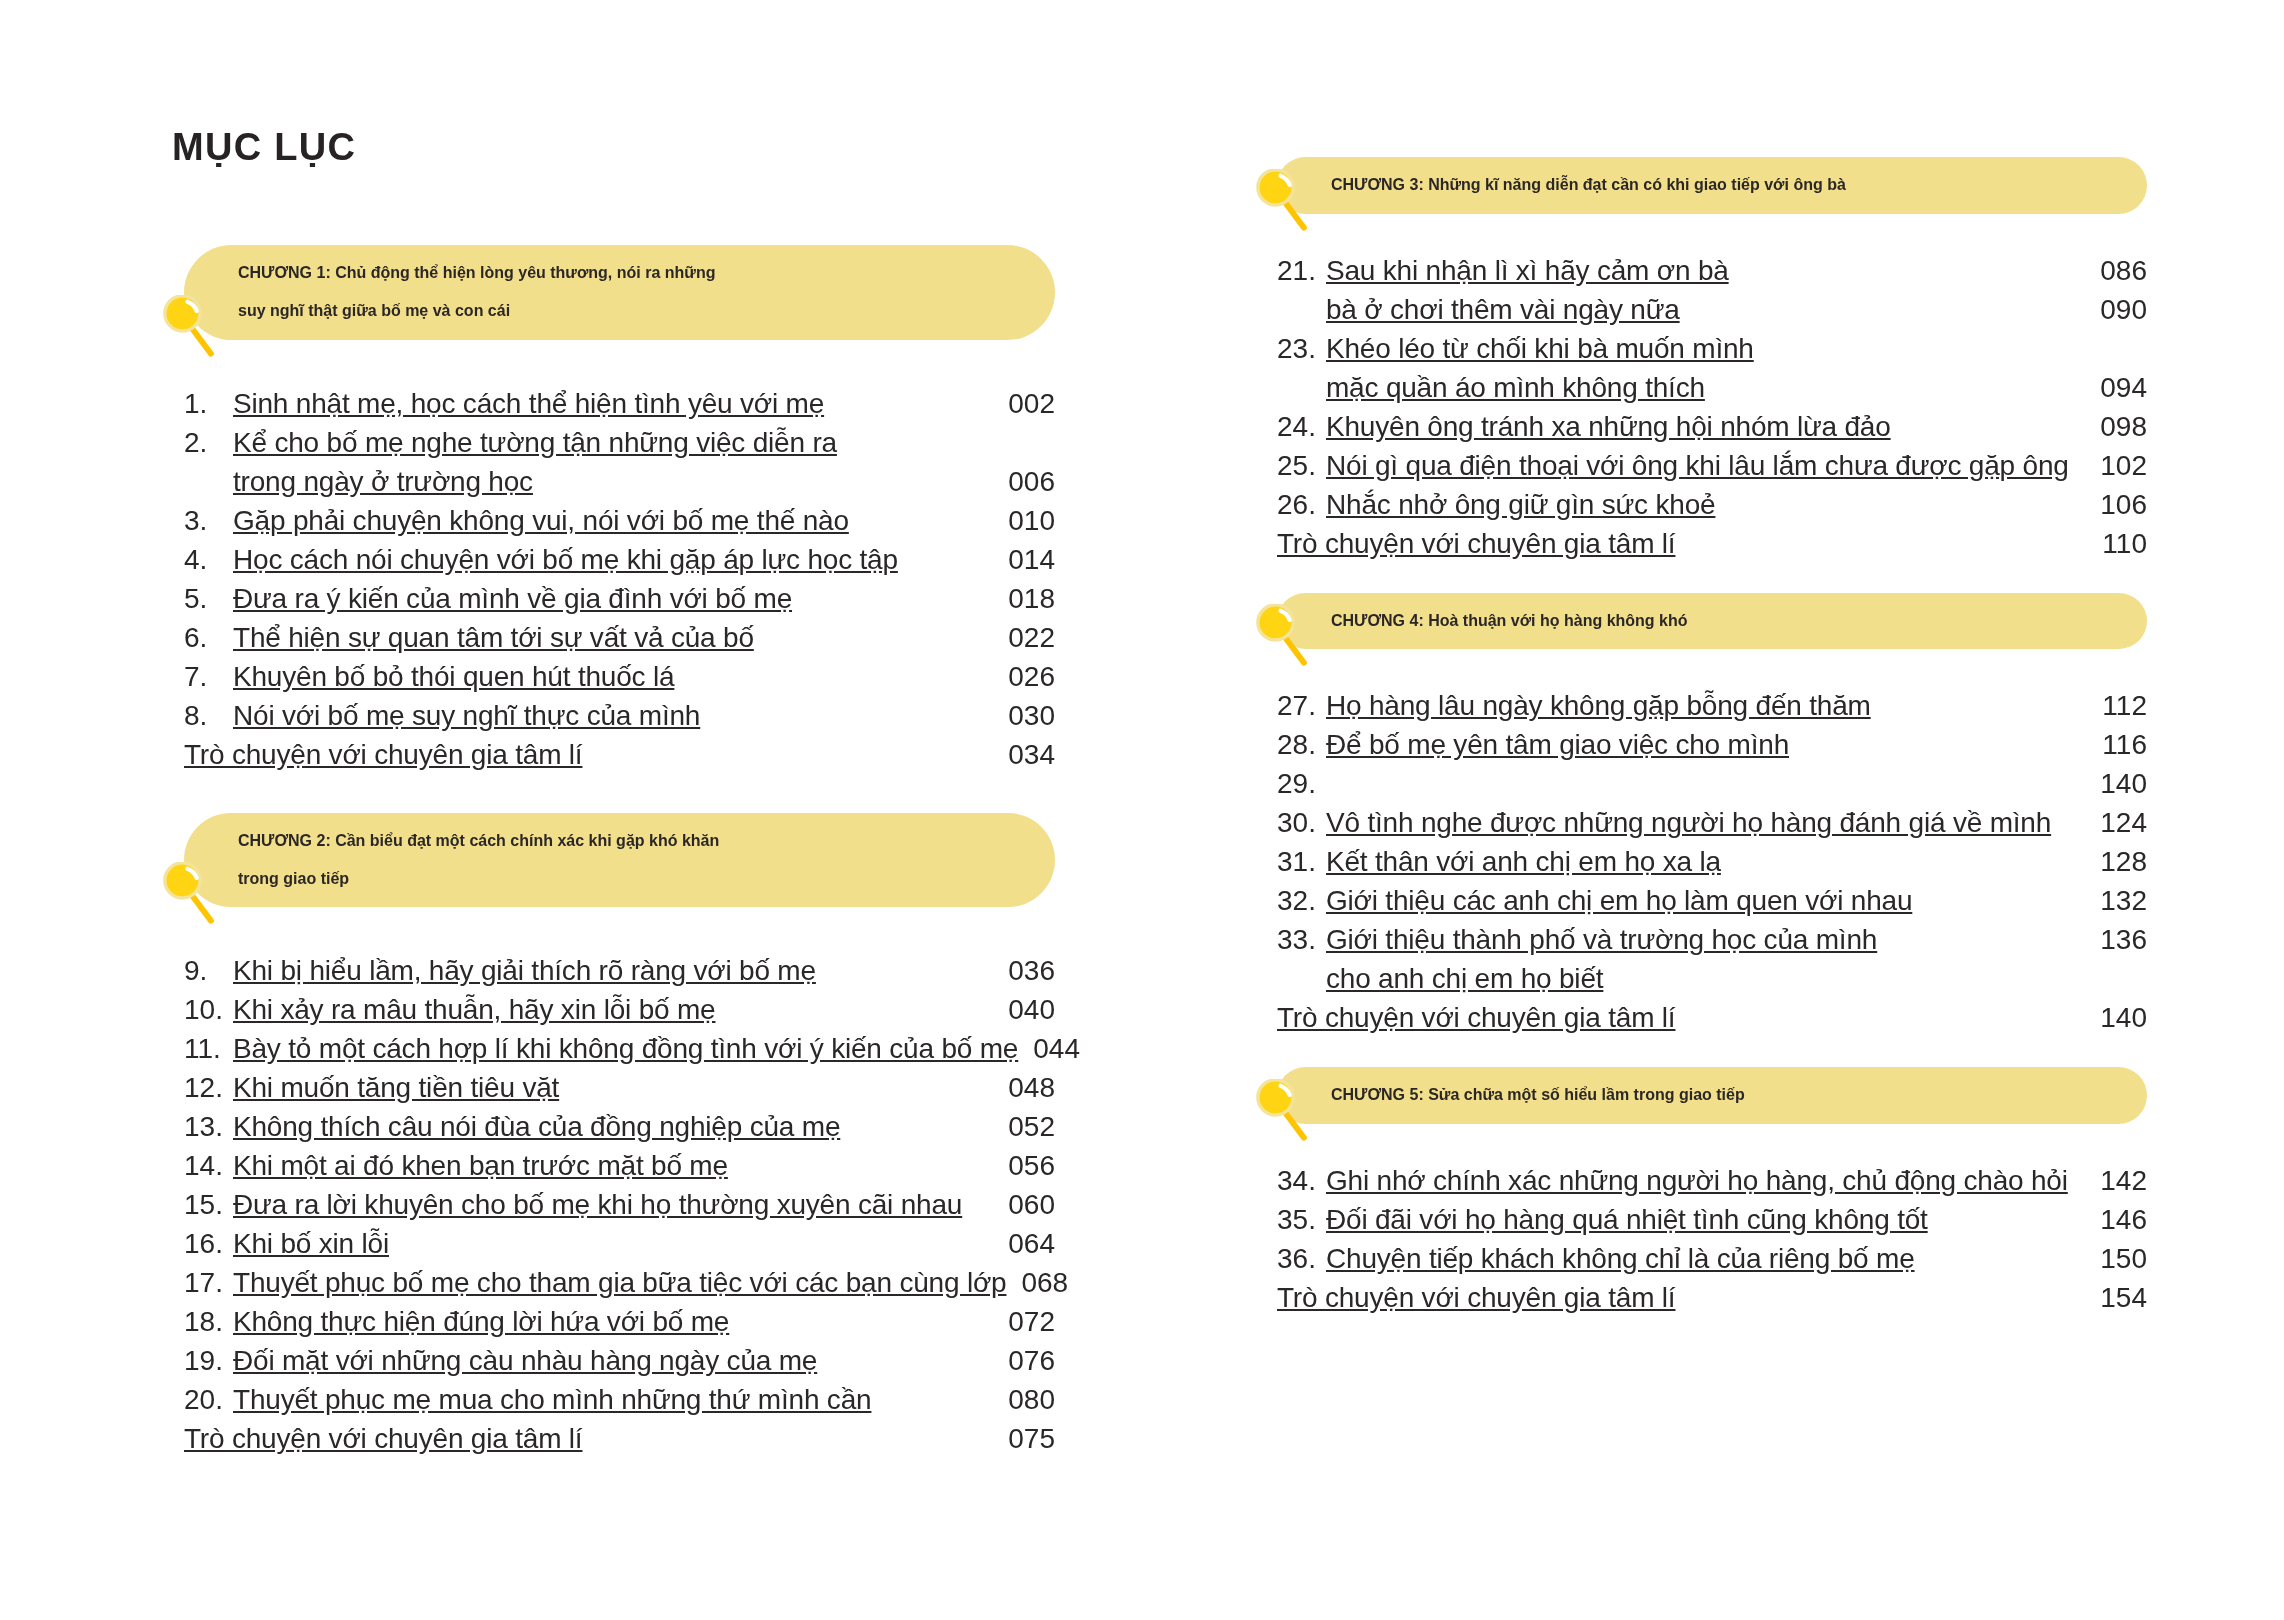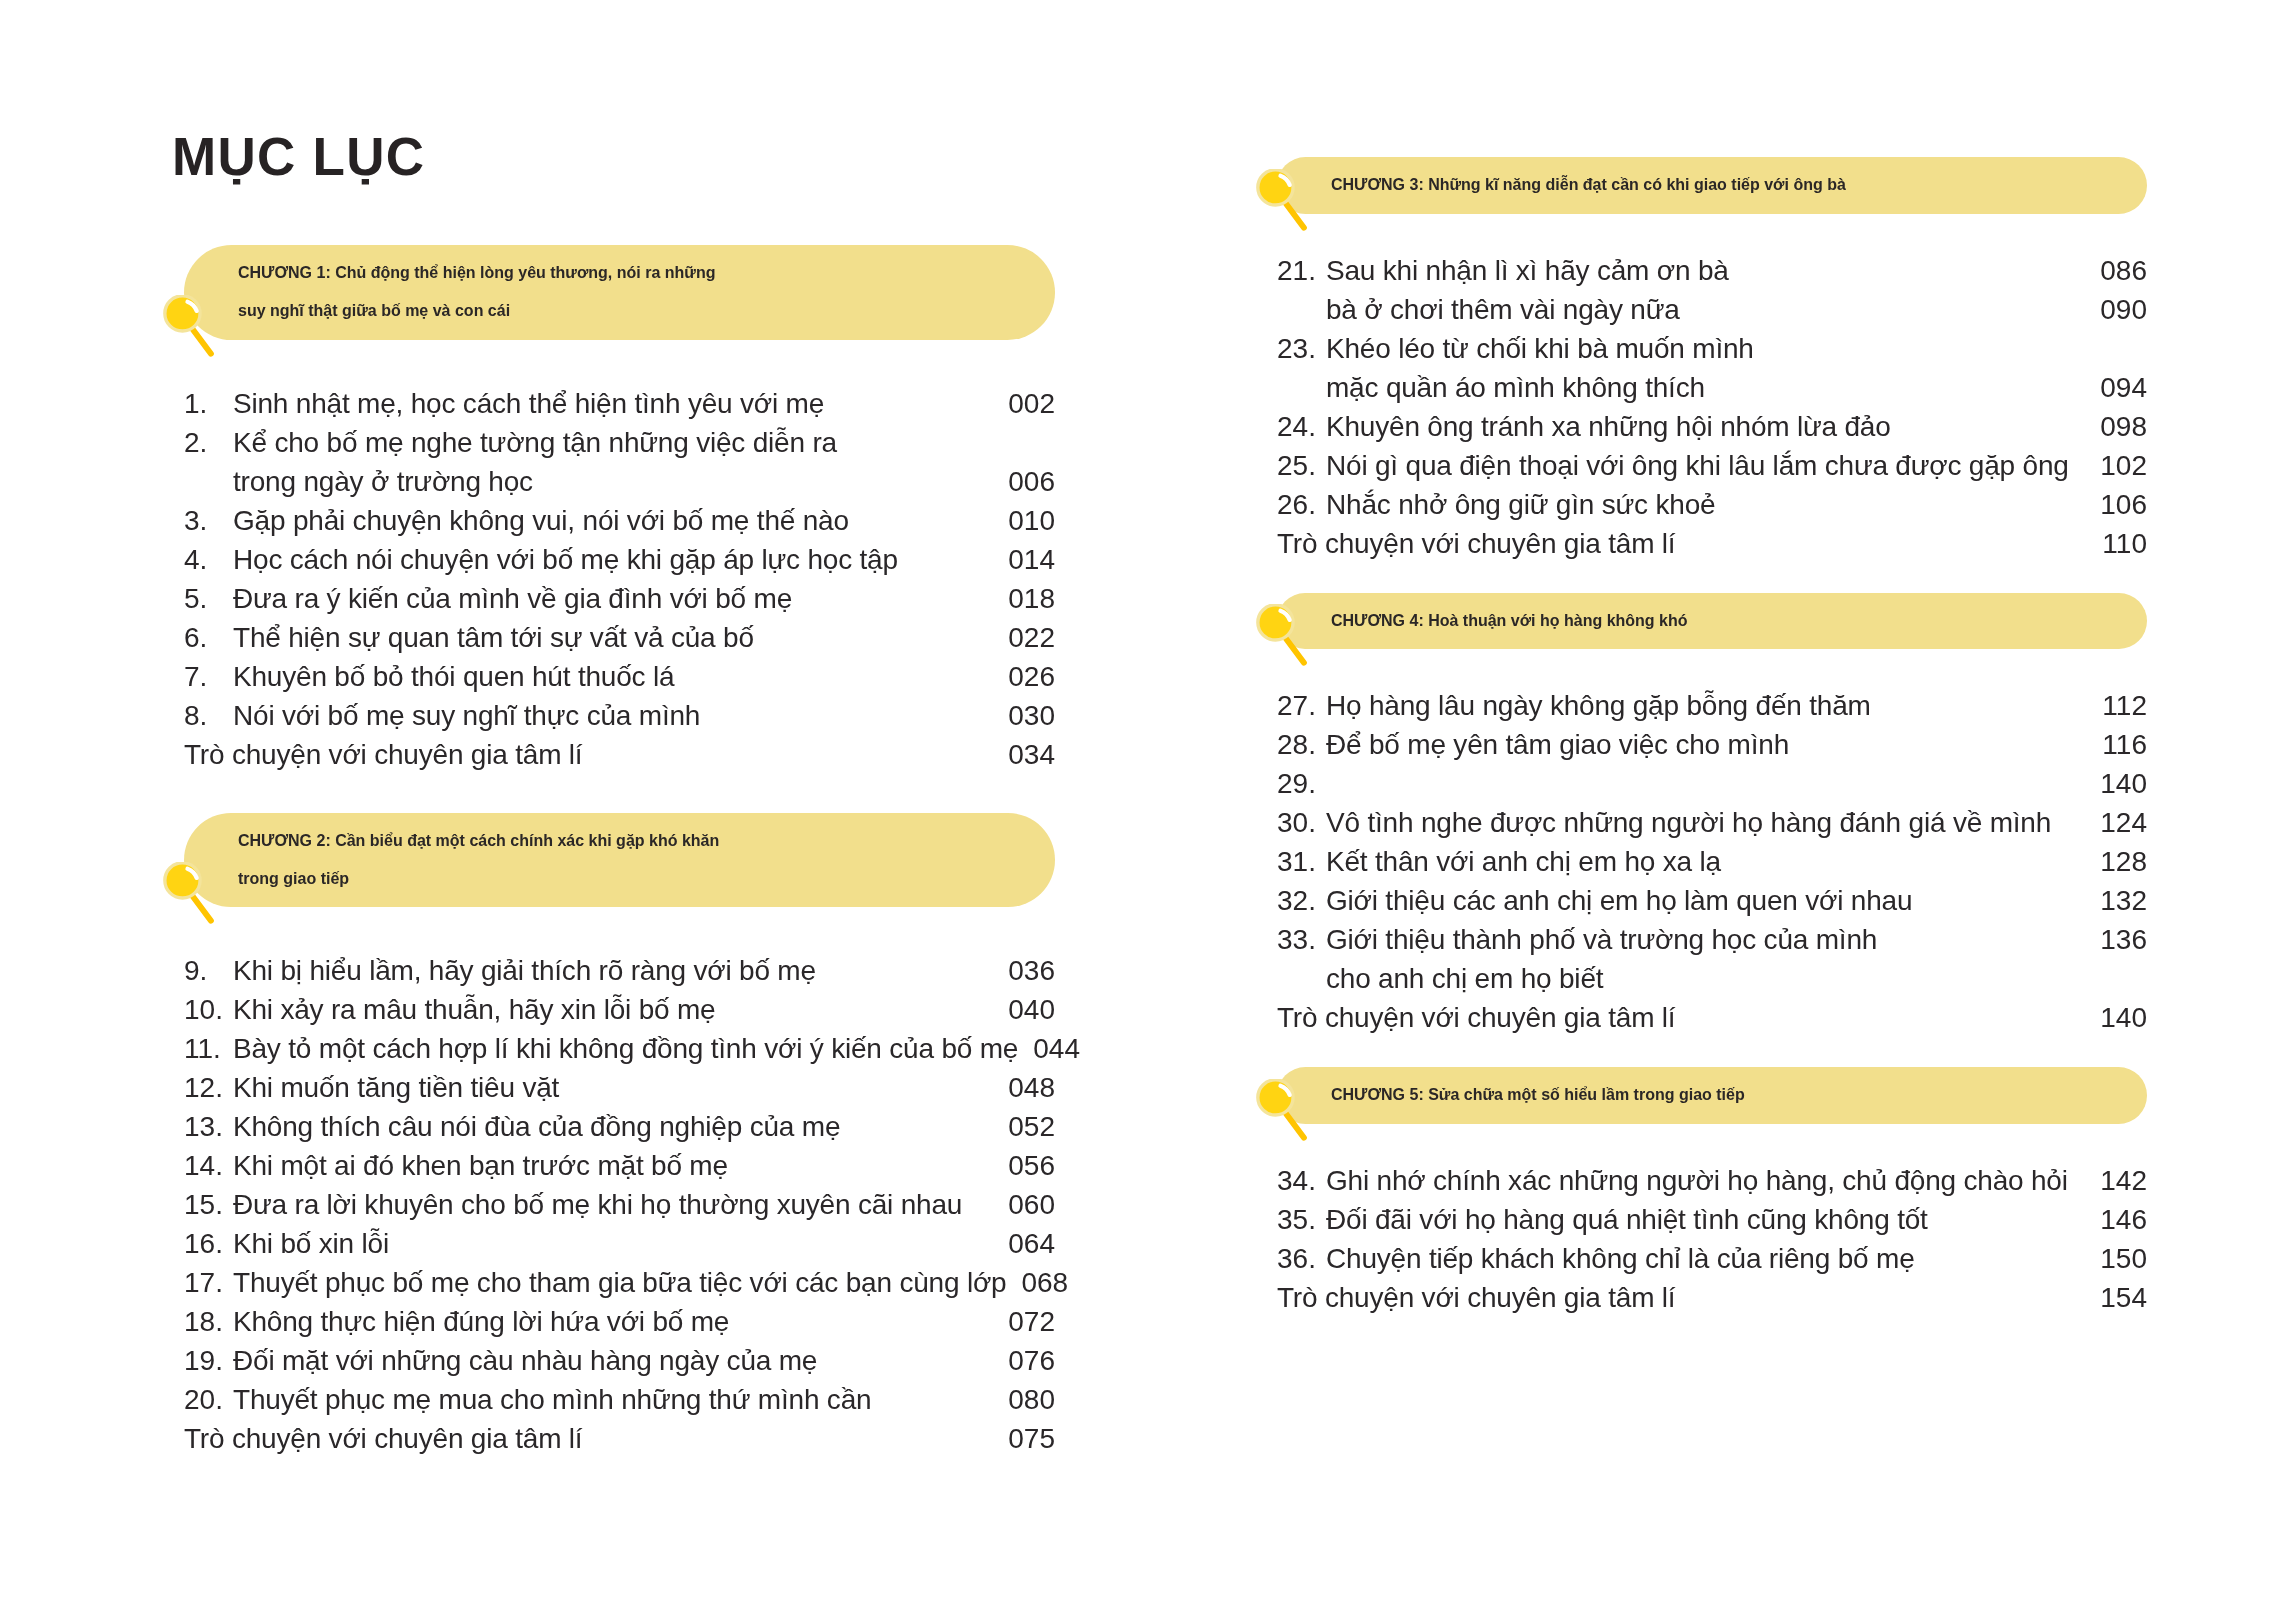--- a/index.html
+++ b/index.html
@@ -6,21 +6,21 @@
   body {
     width:2284px; height:1620px;
     background:#ffffff;
     position:relative;
     font-family:"Liberation Sans", sans-serif;
     color:#2a2729;
     overflow:hidden;
   }
   .page-title {
     position:absolute; left:172px; top:126px;
-    font-size:53px; font-weight:bold; letter-spacing:1.3px;
+    font-size:38px; font-weight:bold; letter-spacing:1.3px;
     color:#272324;
   }
   .column { position:absolute; }
   #col-left  { left:152px;  top:245px; width:871px;margin-left:32px; }
   #col-right { left:1277px; top:157px; width:870px; }
 
   .banner {
     position:relative;
     background:var(--banner-bg, #F2DF8C);
     border-radius:51px;
@@ -38,21 +38,21 @@
 
   .entries { margin:44px 0 39px 0; font-size:28px; }
   #col-right .entries { margin:37px 0 30px 0; }
 
   .entry-row {
     display:flex; align-items:baseline;
     height:39px; line-height:39px;
     white-space:nowrap;
   }
   .num { flex:0 0 49px; }
-  .txt { letter-spacing:-0.2px; }
+  .txt { letter-spacing:-0.2px;text-decoration:underline; }
   .pg  { margin-left:auto; padding-left:15px; }
 </style>
 </head>
 <body>
 
 <div class="page-title">MỤC LỤC</div>
 <div id="col-left" class="column">
     <div class="toc-section">
       <div class="banner" style="--banner-bg: #F2DF8C;">
   <svg class="pin" width="61" height="62" viewBox="0 0 72 74" xmlns="http://www.w3.org/2000/svg">

